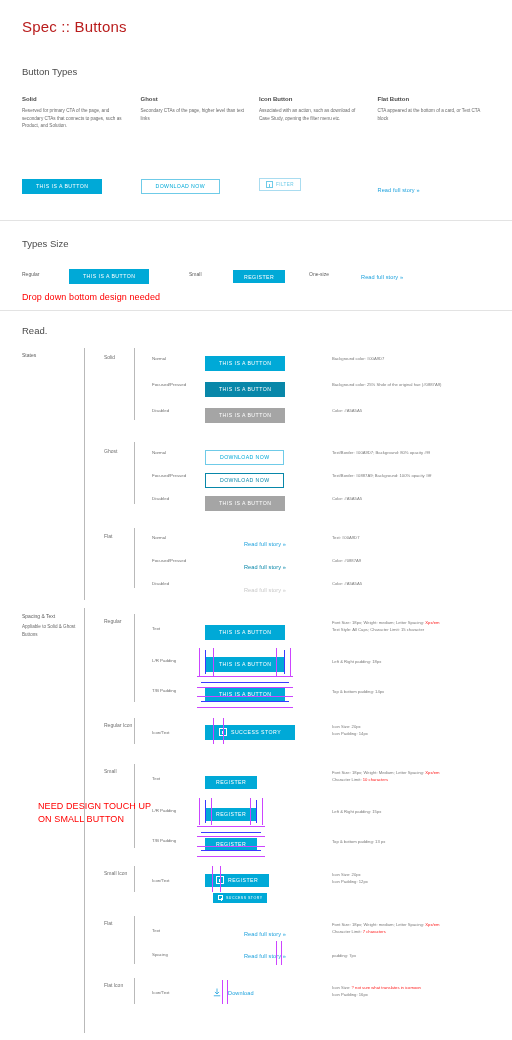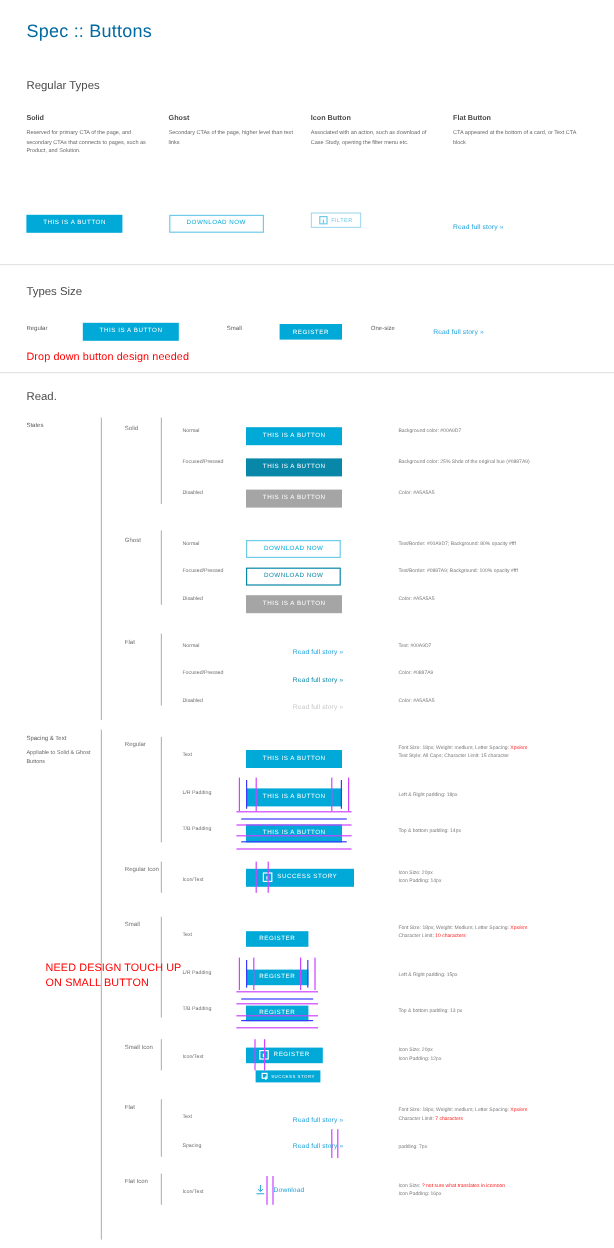--- a/index.html
+++ b/index.html
@@ -8,21 +8,21 @@
     width:512px; height:1040px;
     background:#ffffff;
     font-family:"Liberation Sans", sans-serif;
     color:#3c3c3c;
     overflow:hidden;
     position:relative;
   }
   .page { position:relative; width:512px; height:1040px; }
 
   
-  .h1 { font-size:15px; color:#0369a1; font-weight:400; letter-spacing:.2px; }
+  .h1 { font-size:15px; color:#b91c1c; font-weight:400; letter-spacing:.2px; }
   .h2 { font-size:9.5px; color:#4a4a4a; font-weight:400; }
   .h3 { font-size:6px; color:#4a4a4a; font-weight:700; }
   .body-sm { font-size:4.6px; color:#6a6a6a; line-height:1.65; font-weight:400; }
   .rowlabel { font-size:4.4px; color:#6f6f6f; }
   .collabel { font-size:5px; color:#5c5c5c; }
   .spec-txt { font-size:4.2px; color:#7a7a7a; line-height:1.75; }
   .red { color:#ff1a1a; }
   .note-red { color:#ff0000; font-size:9px; font-weight:400; letter-spacing:.1px; }
 
   .divider { height:1px; background:#e3e3e3; width:100%; }
@@ -101,21 +101,21 @@
 <div class="page">
 
   <div class="sec" style="top:18px;">
     <div class="inner">
       <div class="h1">Spec :: Buttons</div>
     </div>
   </div>
 
   <div class="sec" style="top:66px;">
     <div class="inner">
-      <div class="h2">Regular Types</div>
+      <div class="h2">Button Types</div>
     </div>
   </div>
 
   <div class="sec" style="top:96px;">
     <div class="inner types">
 
       <div class="type-col">
         <div class="h3">Solid</div>
         <div class="body-sm">Reserved for primary CTA of the page, and secondary CTAs that connects to pages, such as Product, and Solution.</div>
       </div>
@@ -180,21 +180,21 @@
       </div>
       <div style="width:52px;" class="collabel">One-size</div>
       <div>
         <button class="btn btn-flat">Read full story »</button>
       </div>
     </div>
   </div>
 
   <div class="sec" style="top:292px;">
     <div class="inner">
-      <div class="note-red">Drop down button design needed</div>
+      <div class="note-red">Drop down bottom design needed</div>
     </div>
   </div>
 
   <div class="sec" style="top:310px;">
       <div class="divider"></div>
     </div>
 
   <div class="sec" style="top:325px;">
     <div class="inner">
       <div class="h2">Read.</div>

